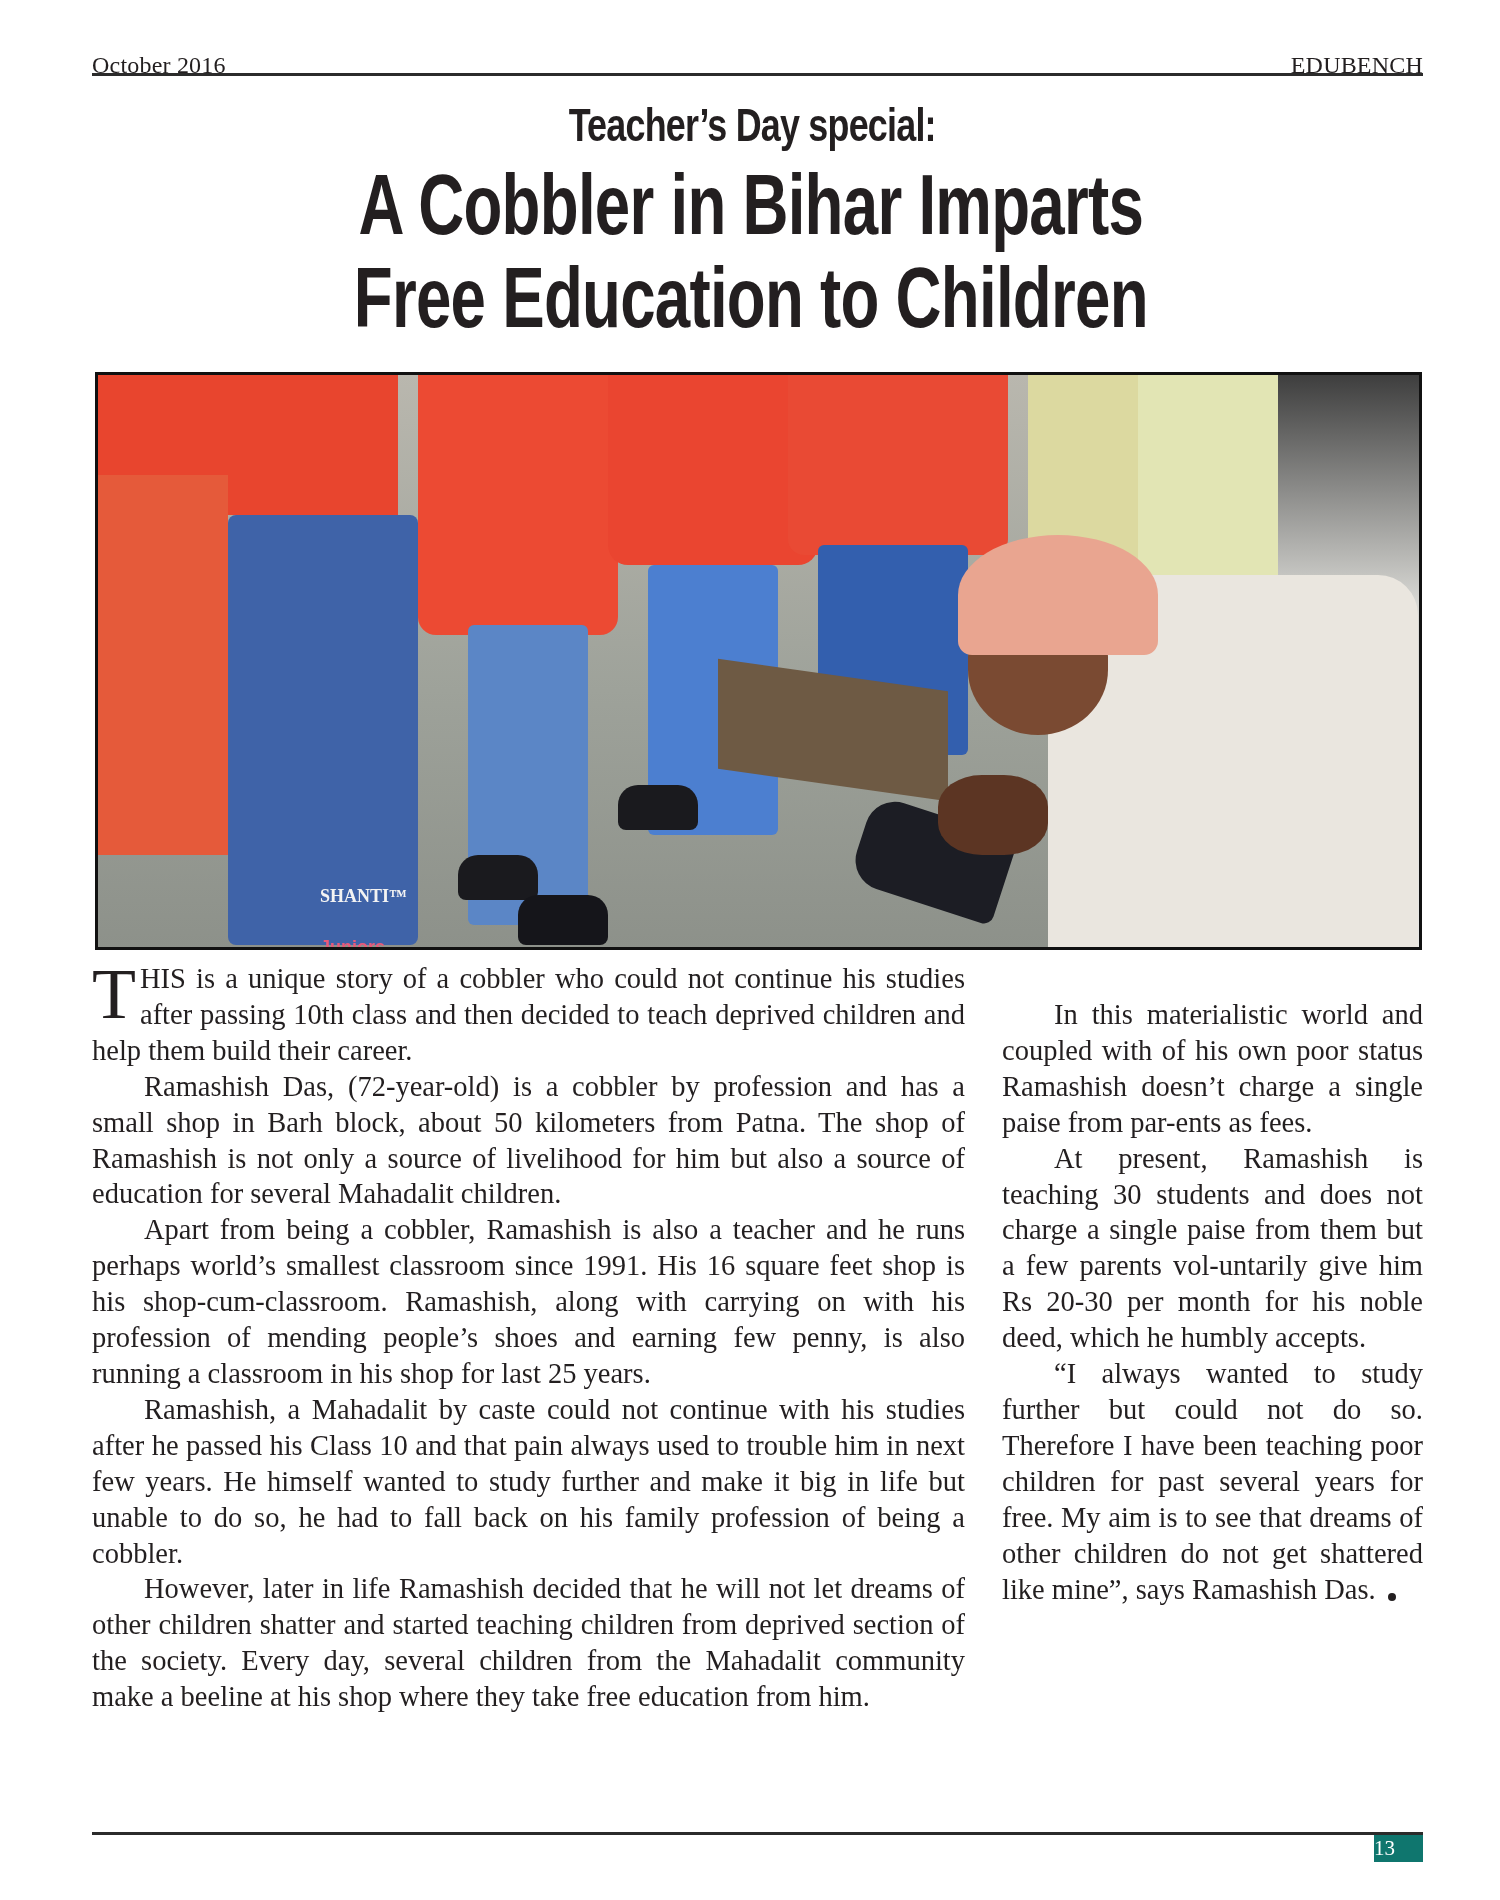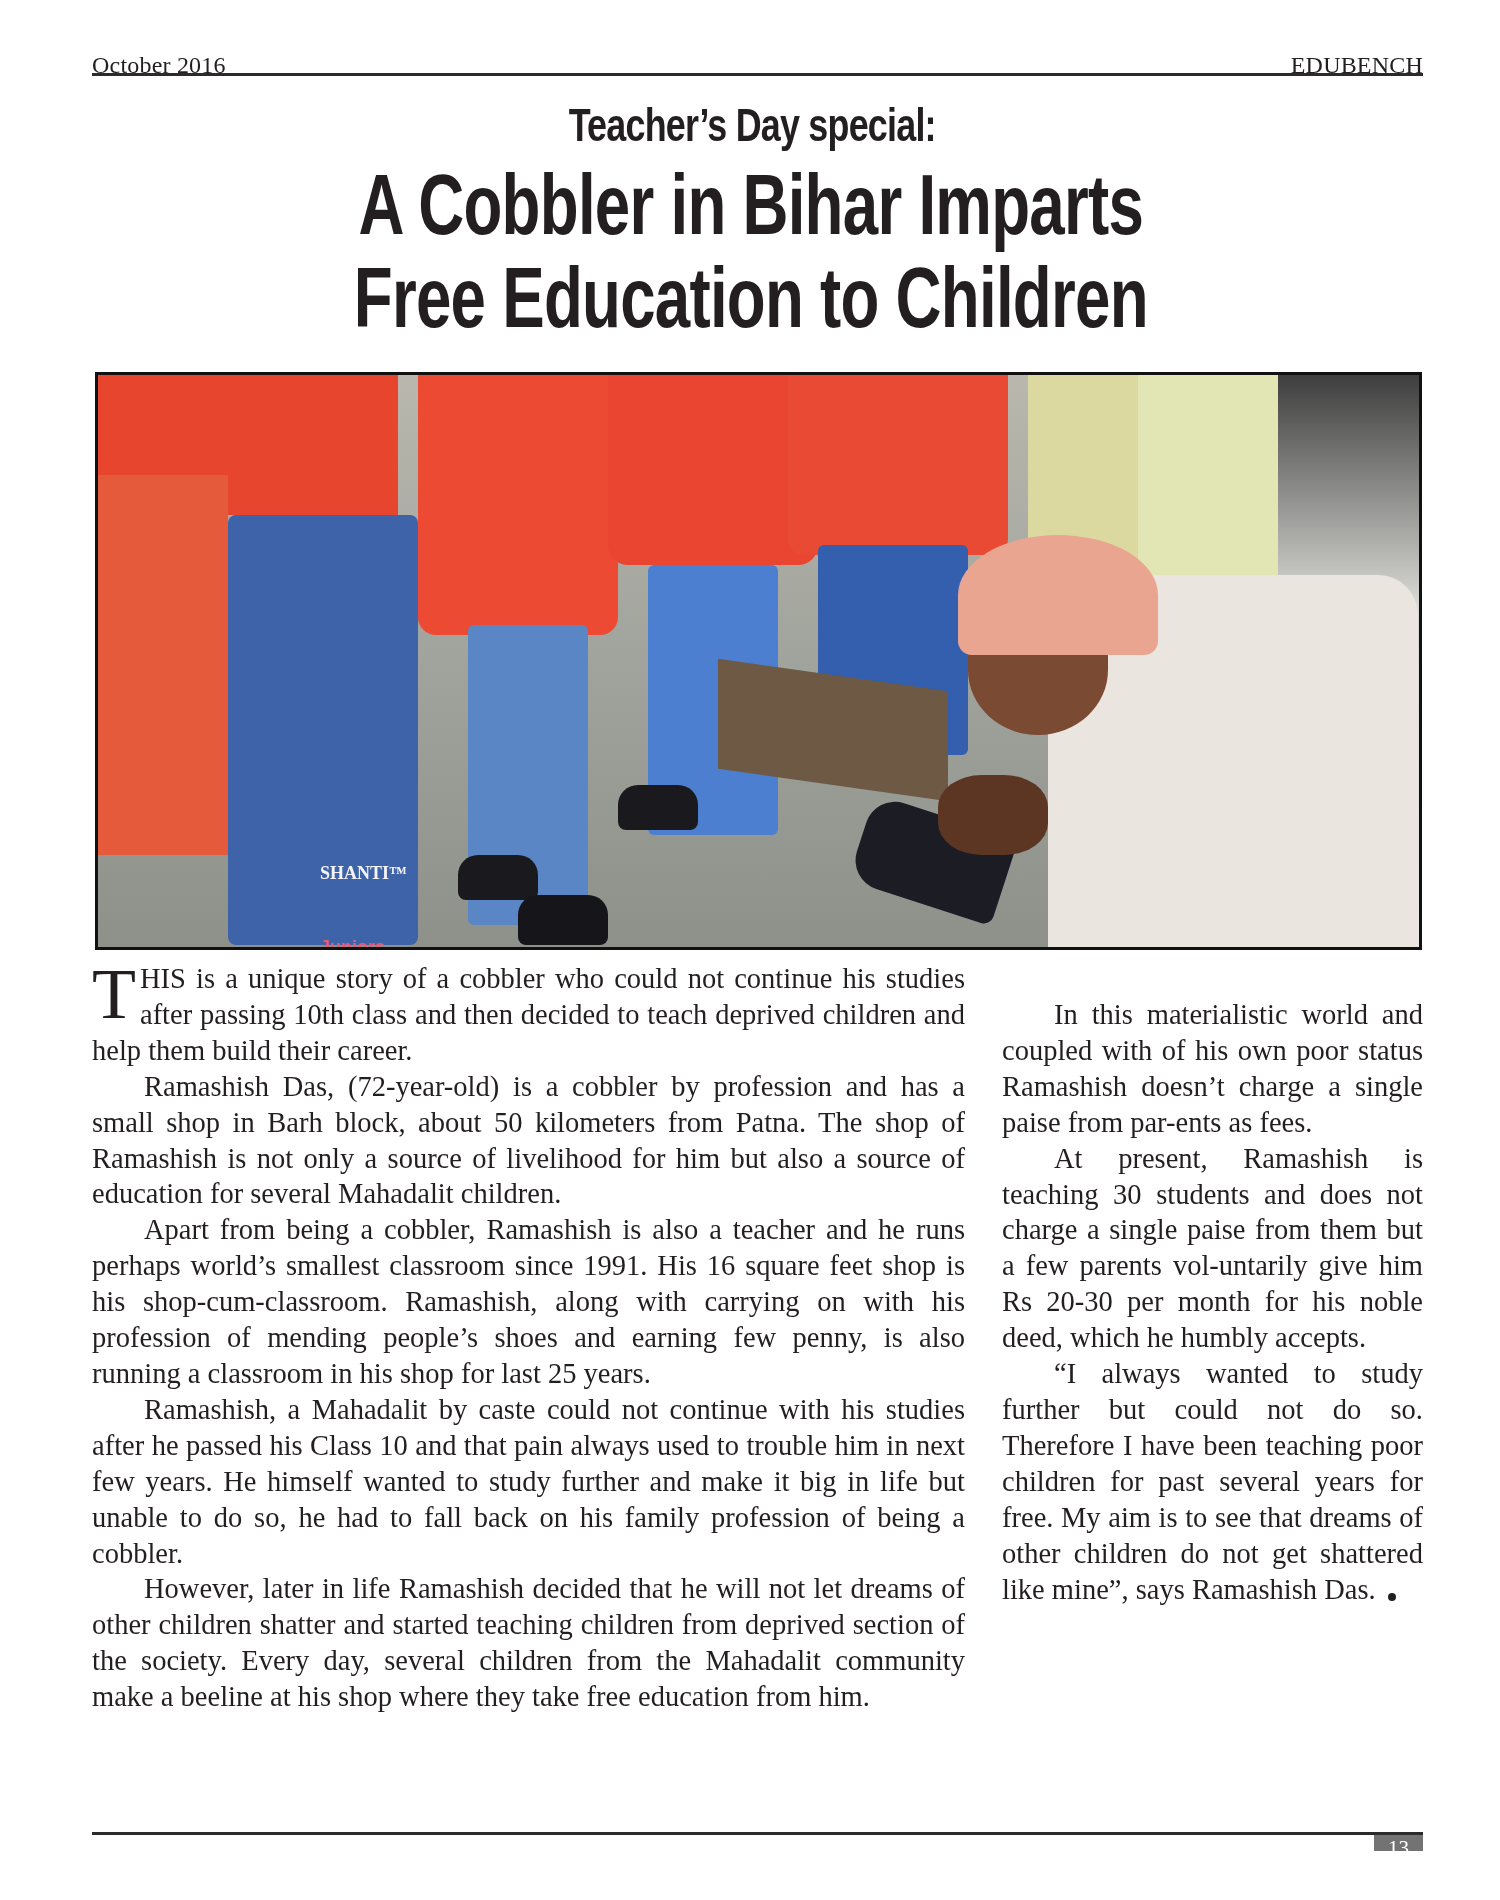--- a/index.html
+++ b/index.html
@@ -27,22 +27,22 @@
   .body-col { position: absolute; font-family: "Liberation Serif", serif; font-size: 28.5px;
     line-height: 35.9px; text-align: justify; color: #231f20; }
   .col-left { left: 92px; top: 961px; width: 873px; }
   .col-right { left: 1002px; top: 997px; width: 421px; }
   .body-col p { margin: 0; text-indent: 52px; }
   .body-col p.first { text-indent: 0; }
   .dropcap { float: left; font-size: 72px; line-height: 58px; margin: 4px 4px 0 0; }
   .endmark { display: inline-block; width: 8px; height: 8px; border-radius: 50%; background: #231f20; margin-left: 12px; vertical-align: -2px; }
 
   .rule-bottom { position: absolute; left: 92px; width: 1331px; top: 1832px; height: 3px; background: #2b2b2b; }
-  .folio { position: absolute; left: 1374px; top: 1835px; width: 49px; height: 16px; background: #737373;
-    color: #ffffff; font-family: "Liberation Serif", serif; font-size: 21px; line-height: 27px; text-align: center; }
+  .folio { position: absolute; left: 1374px; top: 1835px; width: 49px; height: 27px; background: #0f766e;
+    color: #ffffff; font-family: "Liberation Serif", serif; font-size: 21px; line-height: 27px; text-align: left; }
 </style>
 </head>
 <body>
 
 <div class="running-head">
   <span class="left">October 2016</span>
   <span class="right">EDUBENCH</span>
 </div>
 <div class="rule-top"></div>
 
@@ -76,21 +76,21 @@
 
   <div class="blk" style="left:620px;top:300px;width:230px;height:110px;background:#6e5a44;transform:skewY(8deg);"></div>
 
   <div class="blk" style="left:950px;top:200px;width:370px;height:372px;background:#eae6df;border-radius:60px 40px 0 0;"></div>
   <div class="blk" style="left:870px;top:230px;width:140px;height:130px;background:#7a4a32;border-radius:40% 40% 50% 50%;"></div>
   <div class="blk" style="left:860px;top:160px;width:200px;height:120px;background:#e9a590;border-radius:50% 50% 14px 14px;"></div>
 
   <div class="blk" style="left:760px;top:440px;width:150px;height:90px;background:#1c1d24;border-radius:30px 10px 10px 30px;transform:rotate(18deg);"></div>
   <div class="blk" style="left:840px;top:400px;width:110px;height:80px;background:#5c3523;border-radius:40%;"></div>
 
-  <div class="label" style="left:222px;top:488px;">SHANTI™</div>
+  <div class="label" style="left:222px;top:511px;">SHANTI™</div>
   <div class="label2" style="left:222px;top:522px;margin-top:40px;">Juniors</div>
 </div>
 
 <div class="body-col col-left">
   <p class="first"><span class="dropcap">T</span><span>HIS is a unique story of a cobbler who could not continue his studies after passing 10th class and then decided to teach deprived children and help them build their career.</span></p>
   <p>Ramashish Das, (72-year-old) is a cobbler by profession and has a small shop in Barh block, about 50 kilometers from Patna. The shop of Ramashish is not only a source of livelihood for him but also a source of education for several Mahadalit children.</p>
   <p>Apart from being a cobbler, Ramashish is also a teacher and he runs perhaps world’s smallest classroom since 1991. His 16 square feet shop is his shop-cum-classroom. Ramashish, along with carrying on with his profession of mending people’s shoes and earning few penny, is also running a classroom in his shop for last 25 years.</p>
   <p>Ramashish, a Mahadalit by caste could not continue with his studies after he passed his Class 10 and that pain always used to trouble him in next few years. He himself wanted to study further and make it big in life but unable to do so, he had to fall back on his family profession of being a cobbler.</p>
   <p>However, later in life Ramashish decided that he will not let dreams of other children shatter and started teaching children from deprived section of the society. Every day, several children from the Mahadalit community make a beeline at his shop where they take free education from him.</p>
 </div>

